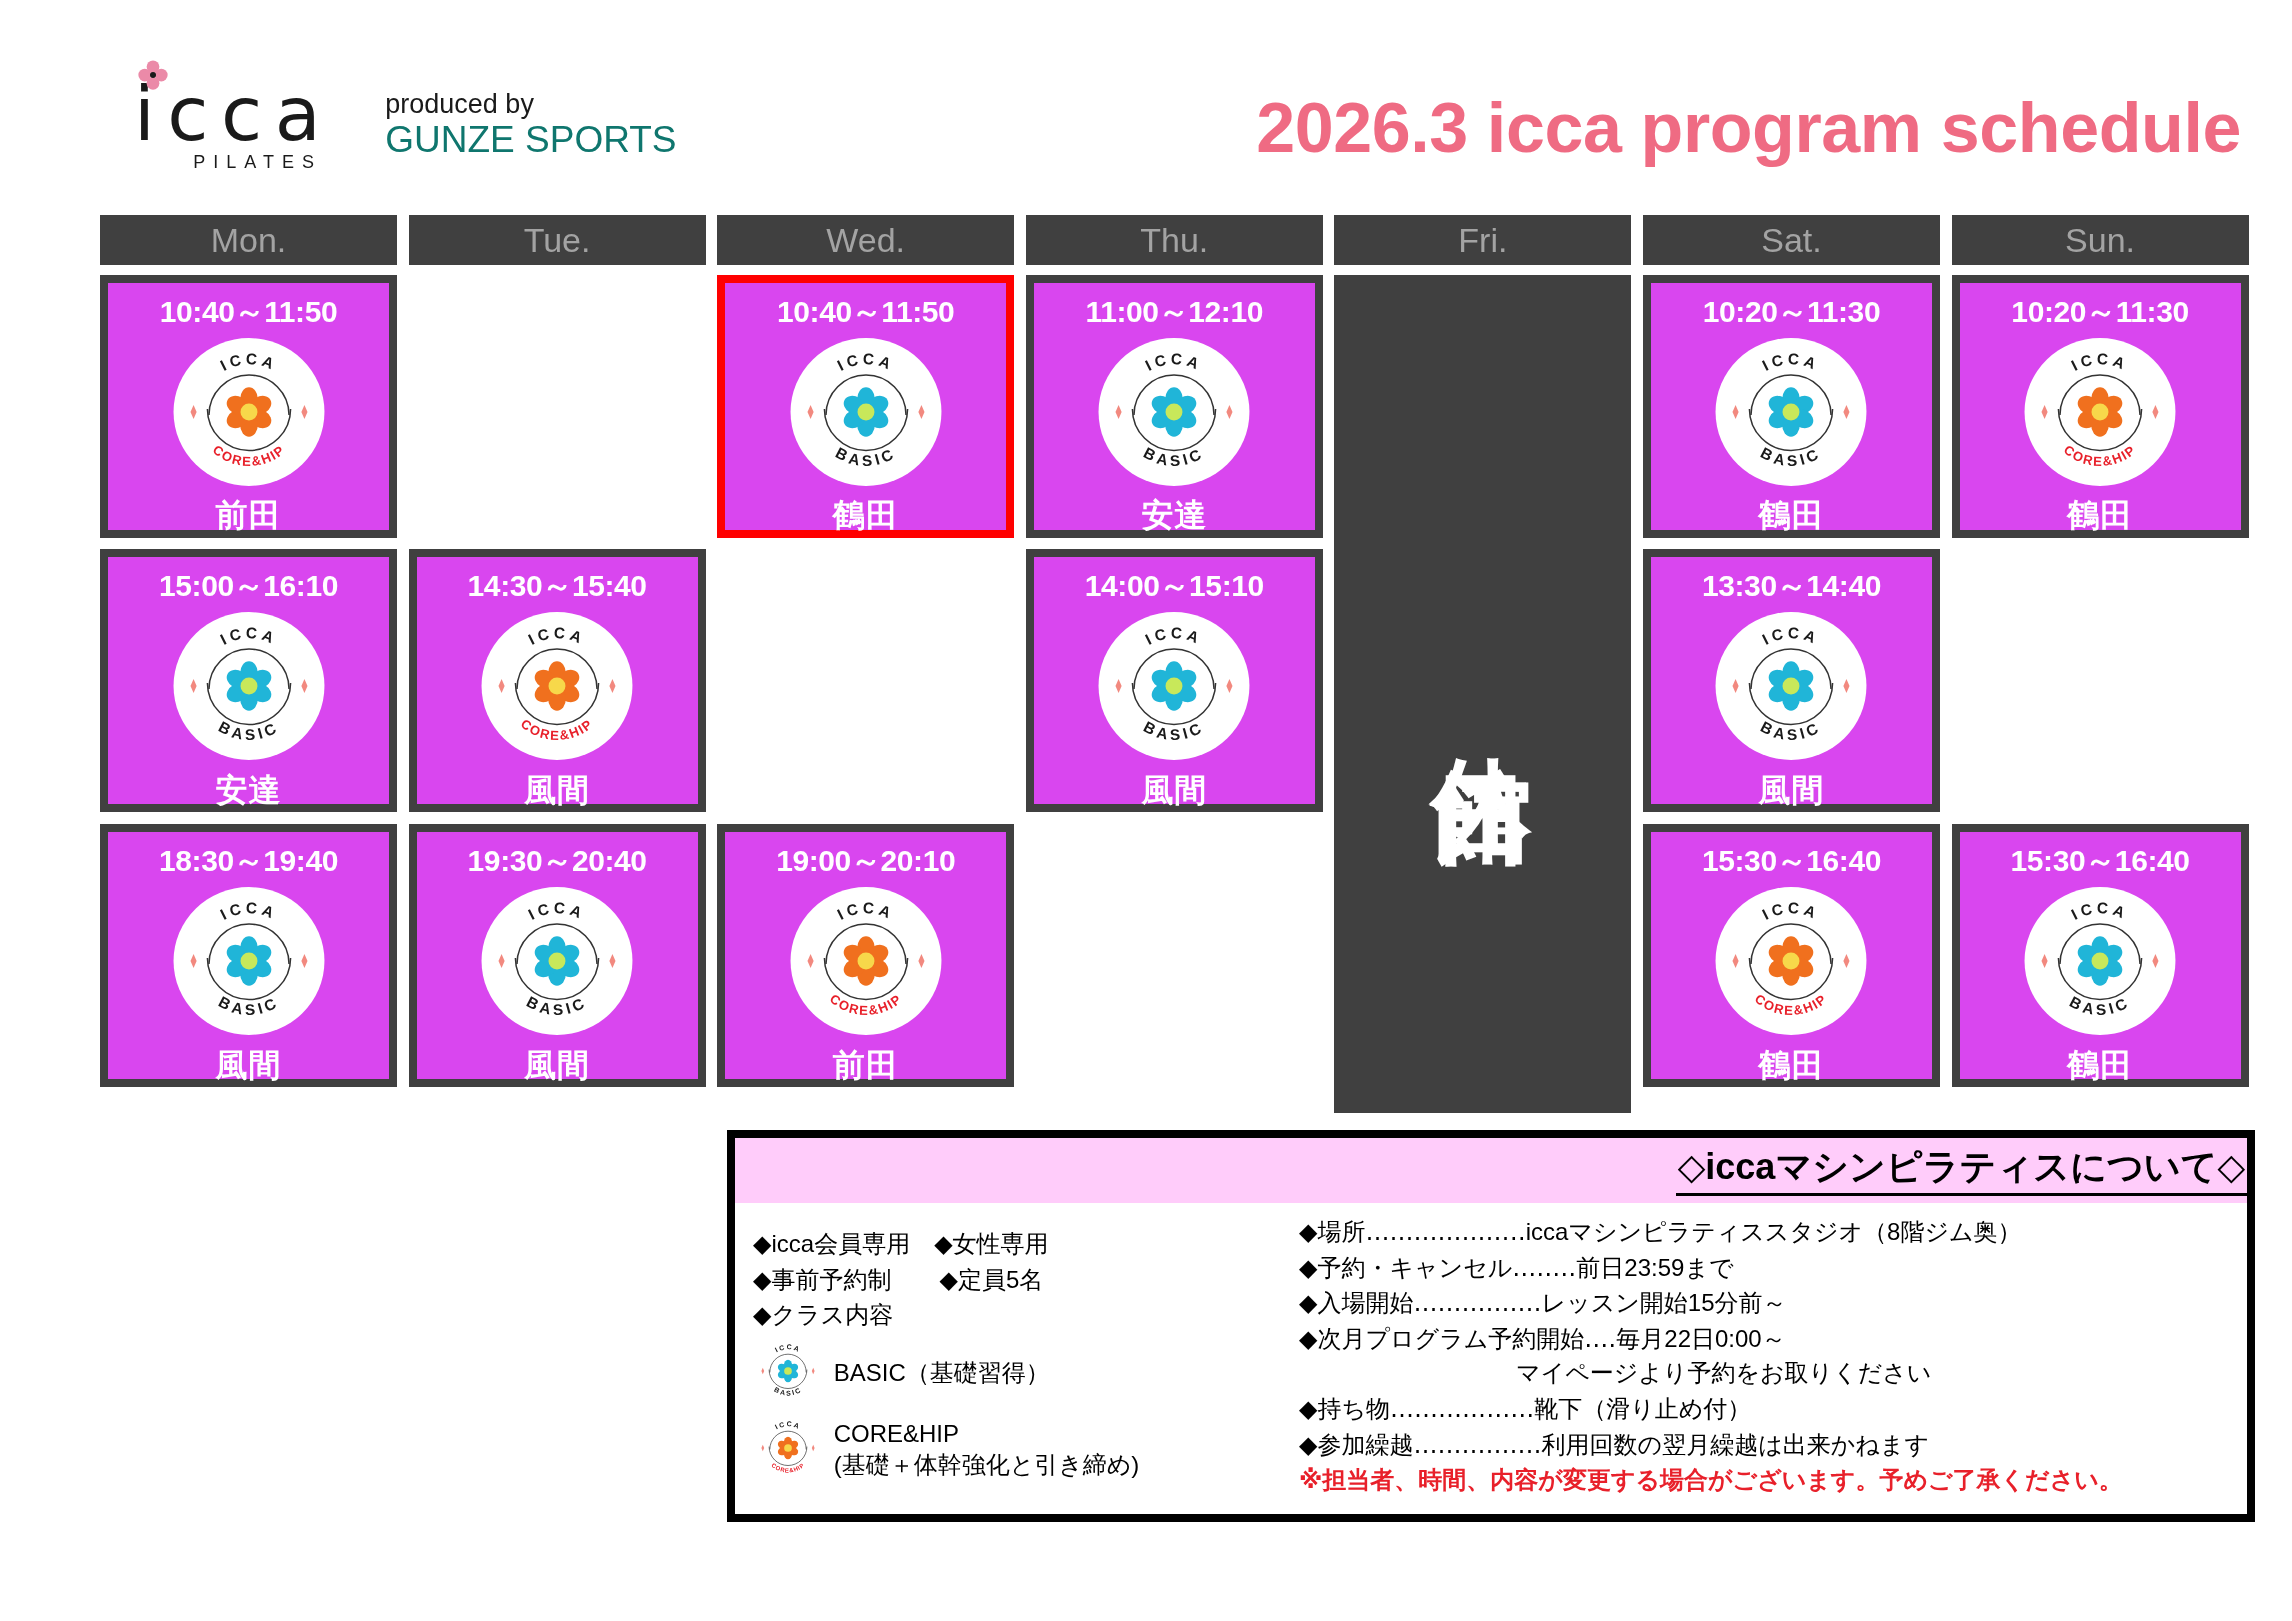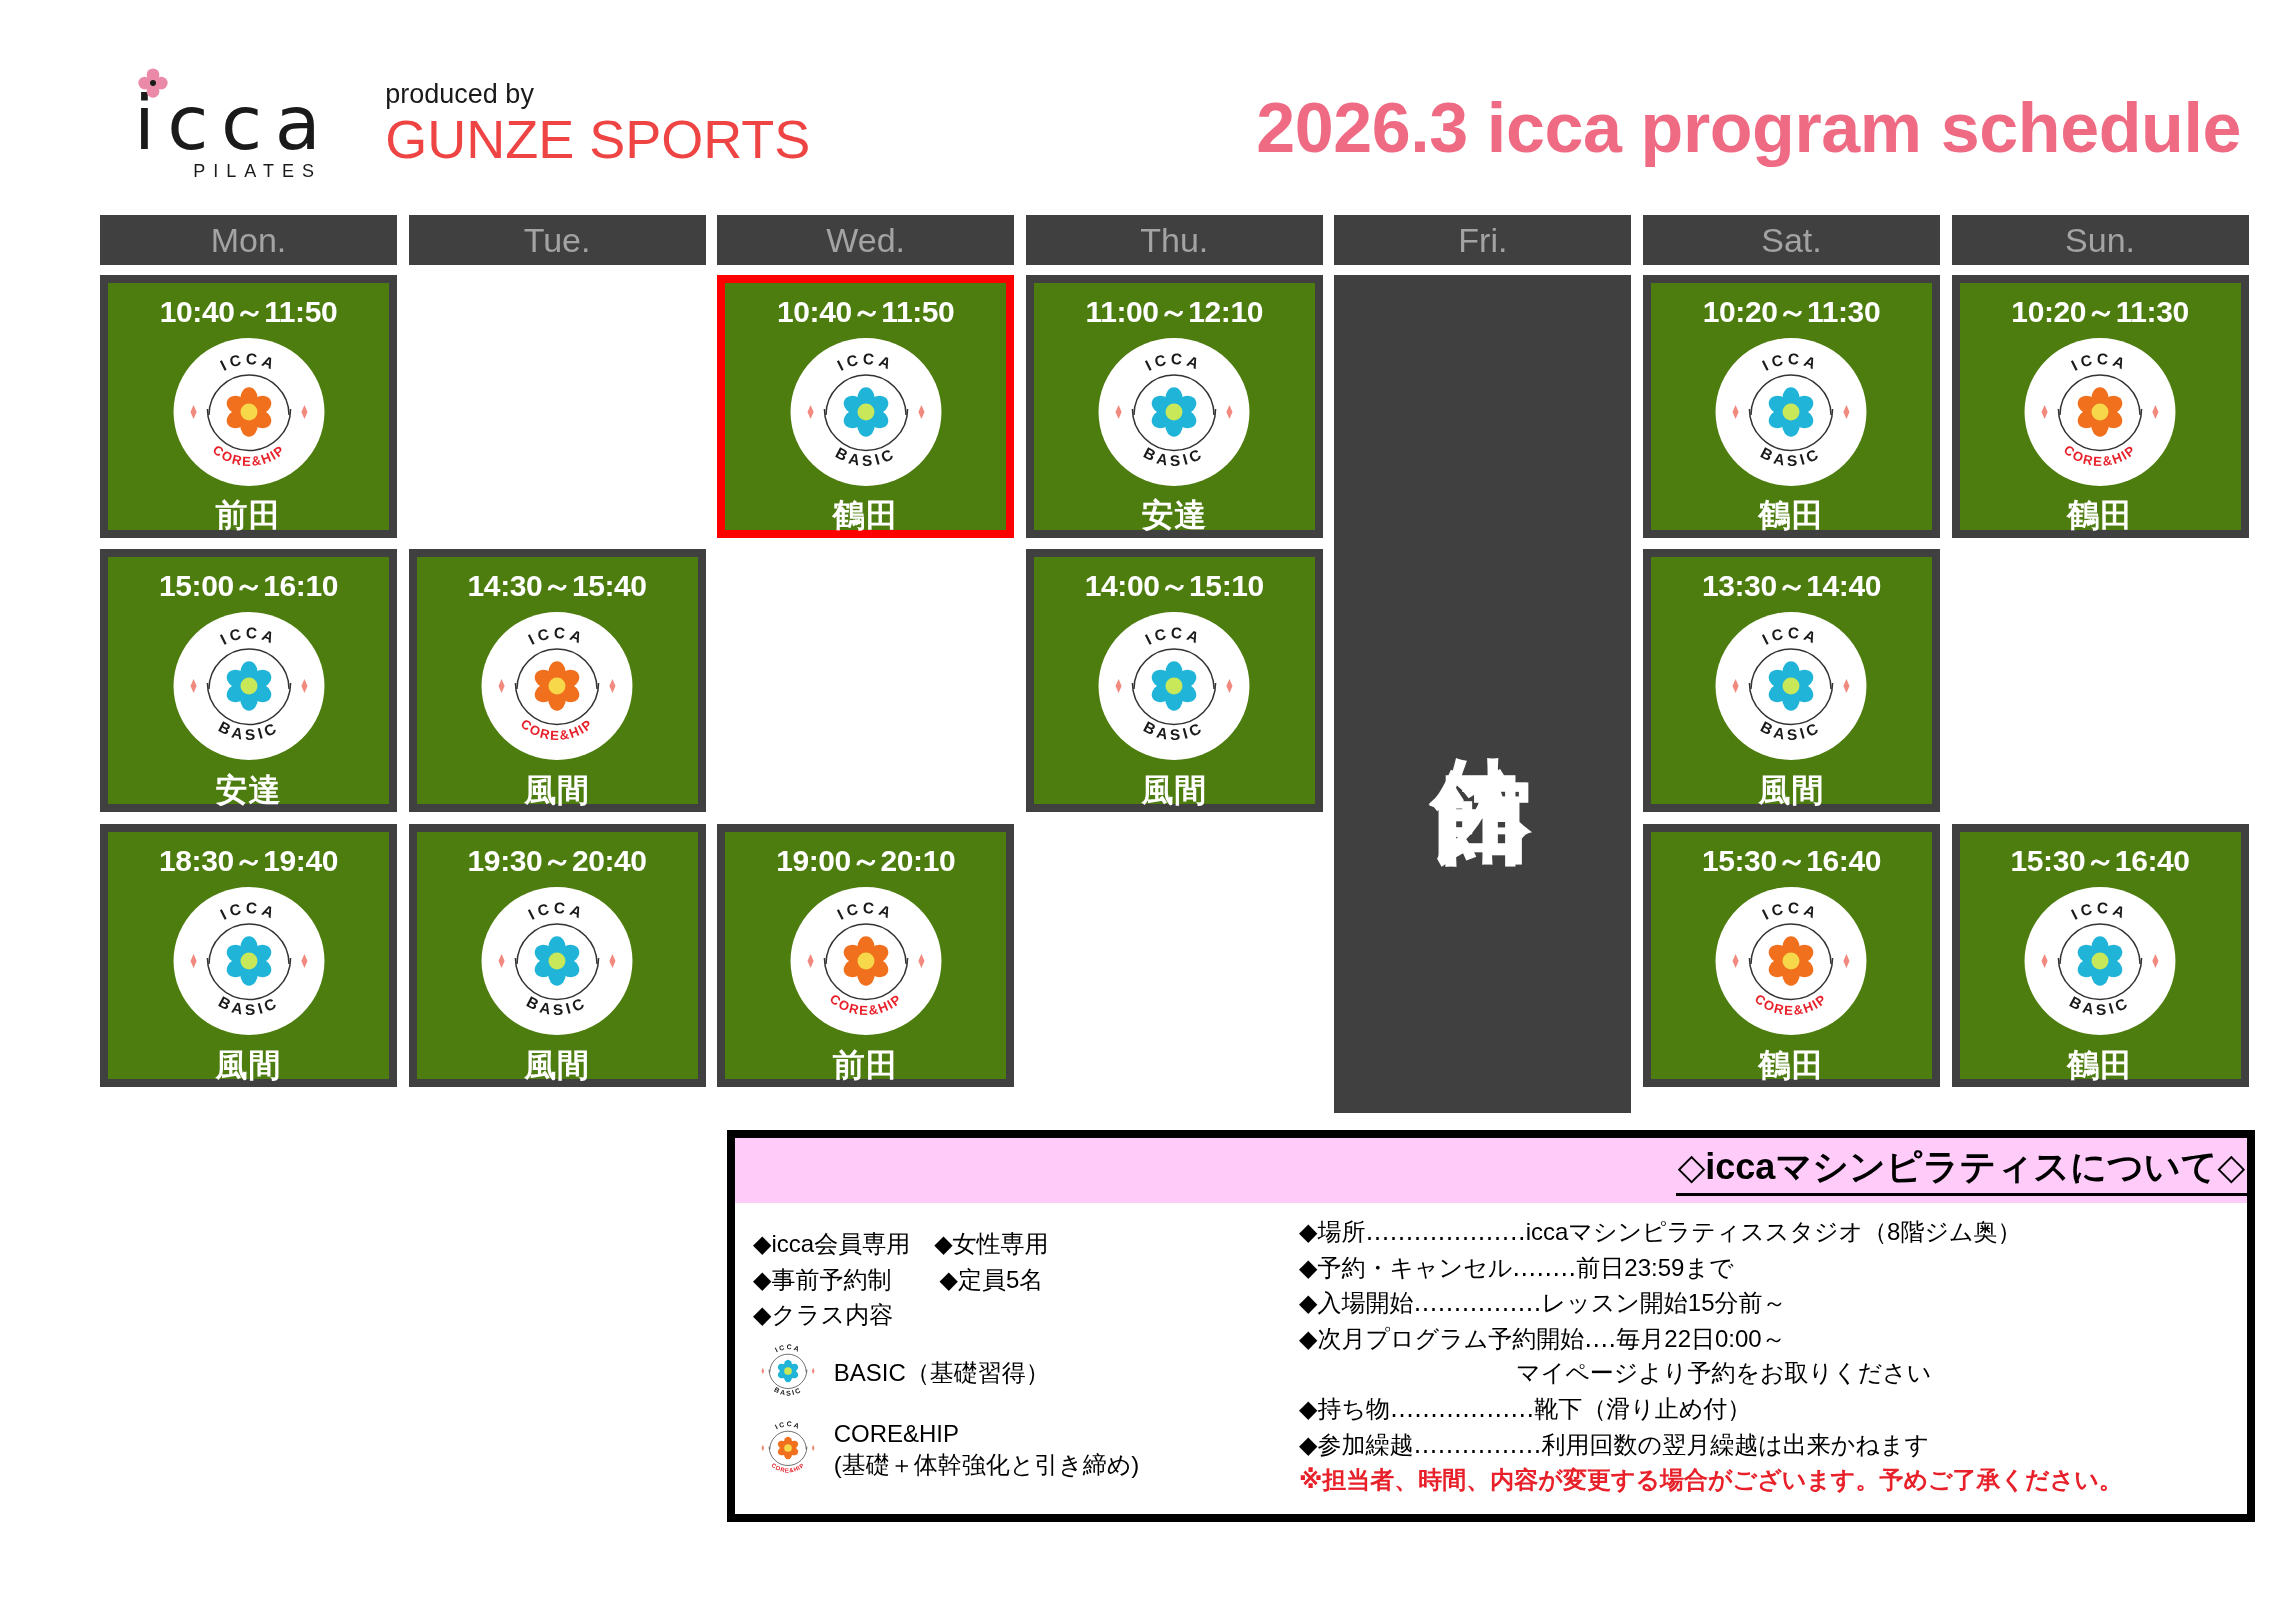--- a/index.html
+++ b/index.html
@@ -15,37 +15,37 @@
   .header { position: absolute; left: 0; top: 72px; width: 2293px; height: 125px; }
   .brand { position: absolute; left: 134px; top: 7.2px; display: flex; align-items: flex-end; gap: 52px; }
   .brand-mark { position: relative; }
   .icca-word { font-size: 75px; font-weight: 400; letter-spacing: 12.5px;
                color: #1a1a1a; line-height: 0.95; font-family: "DejaVu Sans", sans-serif; }
   .icca-dot-flower { position: absolute; left: 3.6px; top: -19.7px; width: 30px; height: 30px; }
   .pilates-word { font-size: 18px; letter-spacing: 8px; color: #1a1a1a;
                   text-align: center; margin-top: 1.8px; padding-left: 48px; }
   .produced { display: flex; flex-direction: column; justify-content: flex-end; padding-bottom: 12.5px; }
   .produced-small { font-size: 27px; color: #1a1a1a; letter-spacing: 0px; line-height: 1.15; }
-  .produced-big { font-size: 54px; color: #ef4444; letter-spacing: 0px; line-height: 1.1; }
+  .produced-big { font-size: 37px; color: #0f766e; letter-spacing: 0px; line-height: 1.1; }
 
   .title { position: absolute; right: 52px; top: 16px;
            font-size: 70px; font-weight: bold; color: #ef6b83;
            letter-spacing: -0.4px; white-space: nowrap; }
 
   
   .grid { position: absolute; left: 100px; top: 215px; width: 2157px; display: flex; gap: 11.6px; }
   .col { width: 297px; display: flex; flex-direction: column; }
   .dayhead { height: 50px; background: #404040; color: #a3a3a3;
              font-size: 34px; display: flex; align-items: center; justify-content: center; }
   .colbody { margin-top: 9.9px; display: flex; flex-direction: column; gap: 11.6px; }
 
   
   .card { background: #404040; padding: 8px; }
   .card.hl { background: #ff0000; padding: 8px; }
-  .card-inner { background: #4d7c0f; height: 247px;
+  .card-inner { background: #d946ef; height: 247px;
                 display: flex; flex-direction: column; align-items: center;
                 padding-top: 9px; }
   .card-time { font-size: 30px; font-weight: bold; color: #ffffff; letter-spacing: -0.4px; }
   .card-badge { margin-top: 1.8px; }
   .card-name { font-size: 32px; font-weight: bold; color: #ffffff; margin-top: 2.7px; letter-spacing: 0.9px; }
 
   
   .closed-col { background: #404040; margin-top: 9.9px; flex: 1 1 auto;
                 display: flex; align-items: center; justify-content: center;
                 min-height: 838px; }

